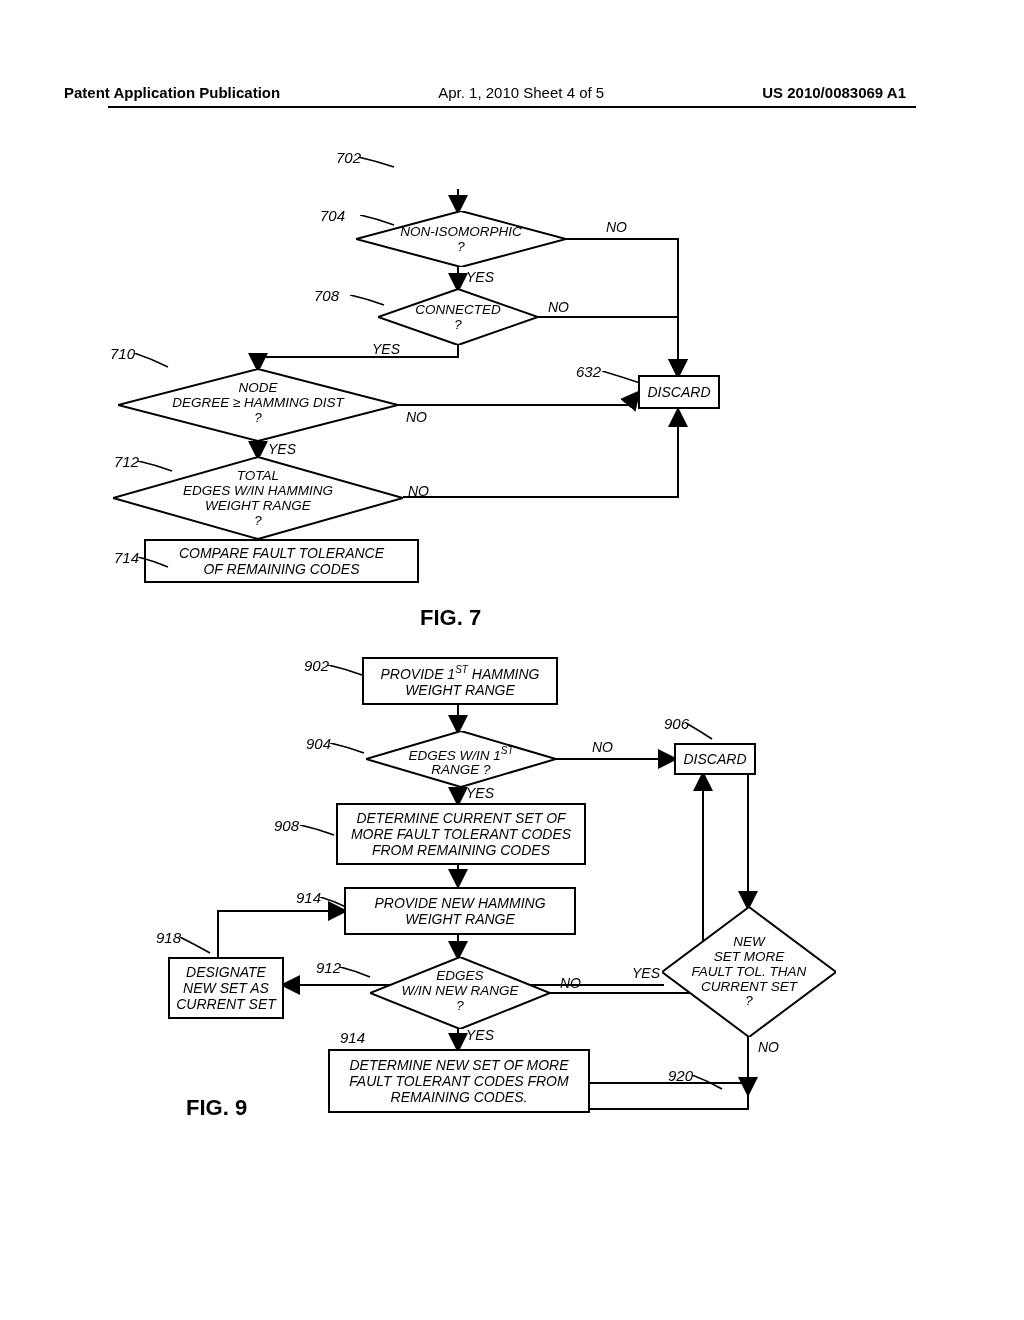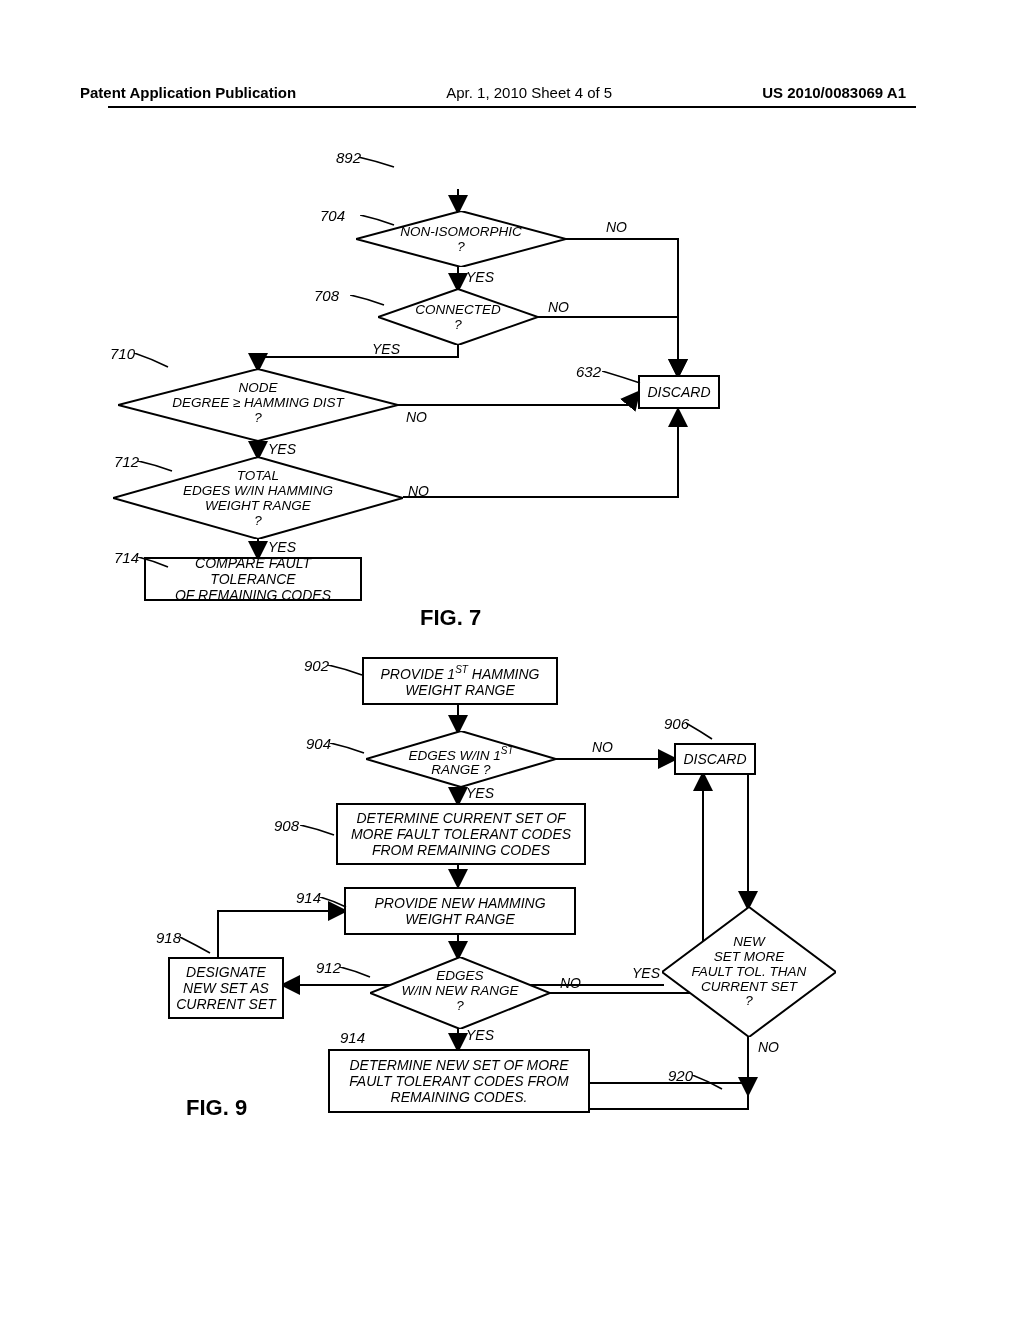--- a/index.html
+++ b/index.html
@@ -11,21 +11,21 @@
     position: relative;
     color: #000;
   }
   .header {
     position: absolute;
     top: 84px;
     left: 0;
     width: 1024px;
     display: flex;
     justify-content: space-between;
-    padding: 0 118px 0 80px;
+    padding: 0 118px 0 64px;
     font-size: 15px;
     font-weight: bold;
   }
   .header .center { font-weight: normal; }
   .hr {
     position: absolute;
     top: 106px;
     left: 108px;
     width: 808px;
     height: 2px;
@@ -138,21 +138,21 @@
     <polyline points="640,640 640,772" fill="none" stroke="#000" stroke-width="2" marker-end="url(#ah)"></polyline>
 
     <polyline points="556,850 540,850" fill="none" stroke="#000" stroke-width="2"></polyline>
 
     <line x1="640" y1="930" x2="640" y2="958" stroke="#000" stroke-width="2" marker-end="url(#ah)"></line>
 
     <polyline points="110,838 110,776 236,776" fill="none" stroke="#000" stroke-width="2" marker-end="url(#ah)"></polyline>
     <polyline points="556,850 176,850" fill="none" stroke="#000" stroke-width="2" marker-end="url(#ah)"></polyline>
   </svg>
 
-  <div class="ref" style="left:228px;top:14px">892</div>
+  <div class="ref" style="left:228px;top:14px">702</div>
   <svg style="position:absolute;left:250px;top:22px" width="38" height="14">
       <path d="M0,0 Q18,4 36,10" stroke="#000" fill="none" stroke-width="1.6"></path>
     </svg>
 
   <div class="diamond" style="left:248px;top:76px;width:210px;height:56px">
     <svg width="210" height="56">
         <polygon points="105,0 210,28 105,56 0,28" fill="#fff" stroke="#000" stroke-width="2"></polygon>
       </svg>
     <div class="dtext" style="top:14px">NON-ISOMORPHIC<br>?</div>
   </div>
@@ -203,21 +203,21 @@
       </svg>
     <div class="dtext" style="top:12px">TOTAL<br>EDGES W/IN HAMMING<br>WEIGHT RANGE<br>?</div>
   </div>
   <div class="ref" style="left:6px;top:318px">712</div>
   <svg style="position:absolute;left:30px;top:326px" width="36" height="14">
       <path d="M0,0 Q18,4 34,10" stroke="#000" fill="none" stroke-width="1.6"></path>
     </svg>
   <div class="lbl" style="left:300px;top:348px">NO</div>
   <div class="lbl" style="left:160px;top:404px">YES</div>
 
-  <div class="box" style="left:36px;top:422px;width:218px;height:44px">
+  <div class="box" style="left:36px;top:404px;width:275px;height:44px">
     <span>COMPARE FAULT TOLERANCE<br>OF REMAINING CODES</span>
   </div>
   <div class="ref" style="left:6px;top:414px">714</div>
   <svg style="position:absolute;left:30px;top:422px" width="34" height="14">
       <path d="M0,0 Q16,4 30,10" stroke="#000" fill="none" stroke-width="1.6"></path>
     </svg>
 
   <div class="figlabel" style="left:312px;top:470px">FIG. 7</div>
 
   <div class="box" style="left:254px;top:522px;width:196px;height:48px">

